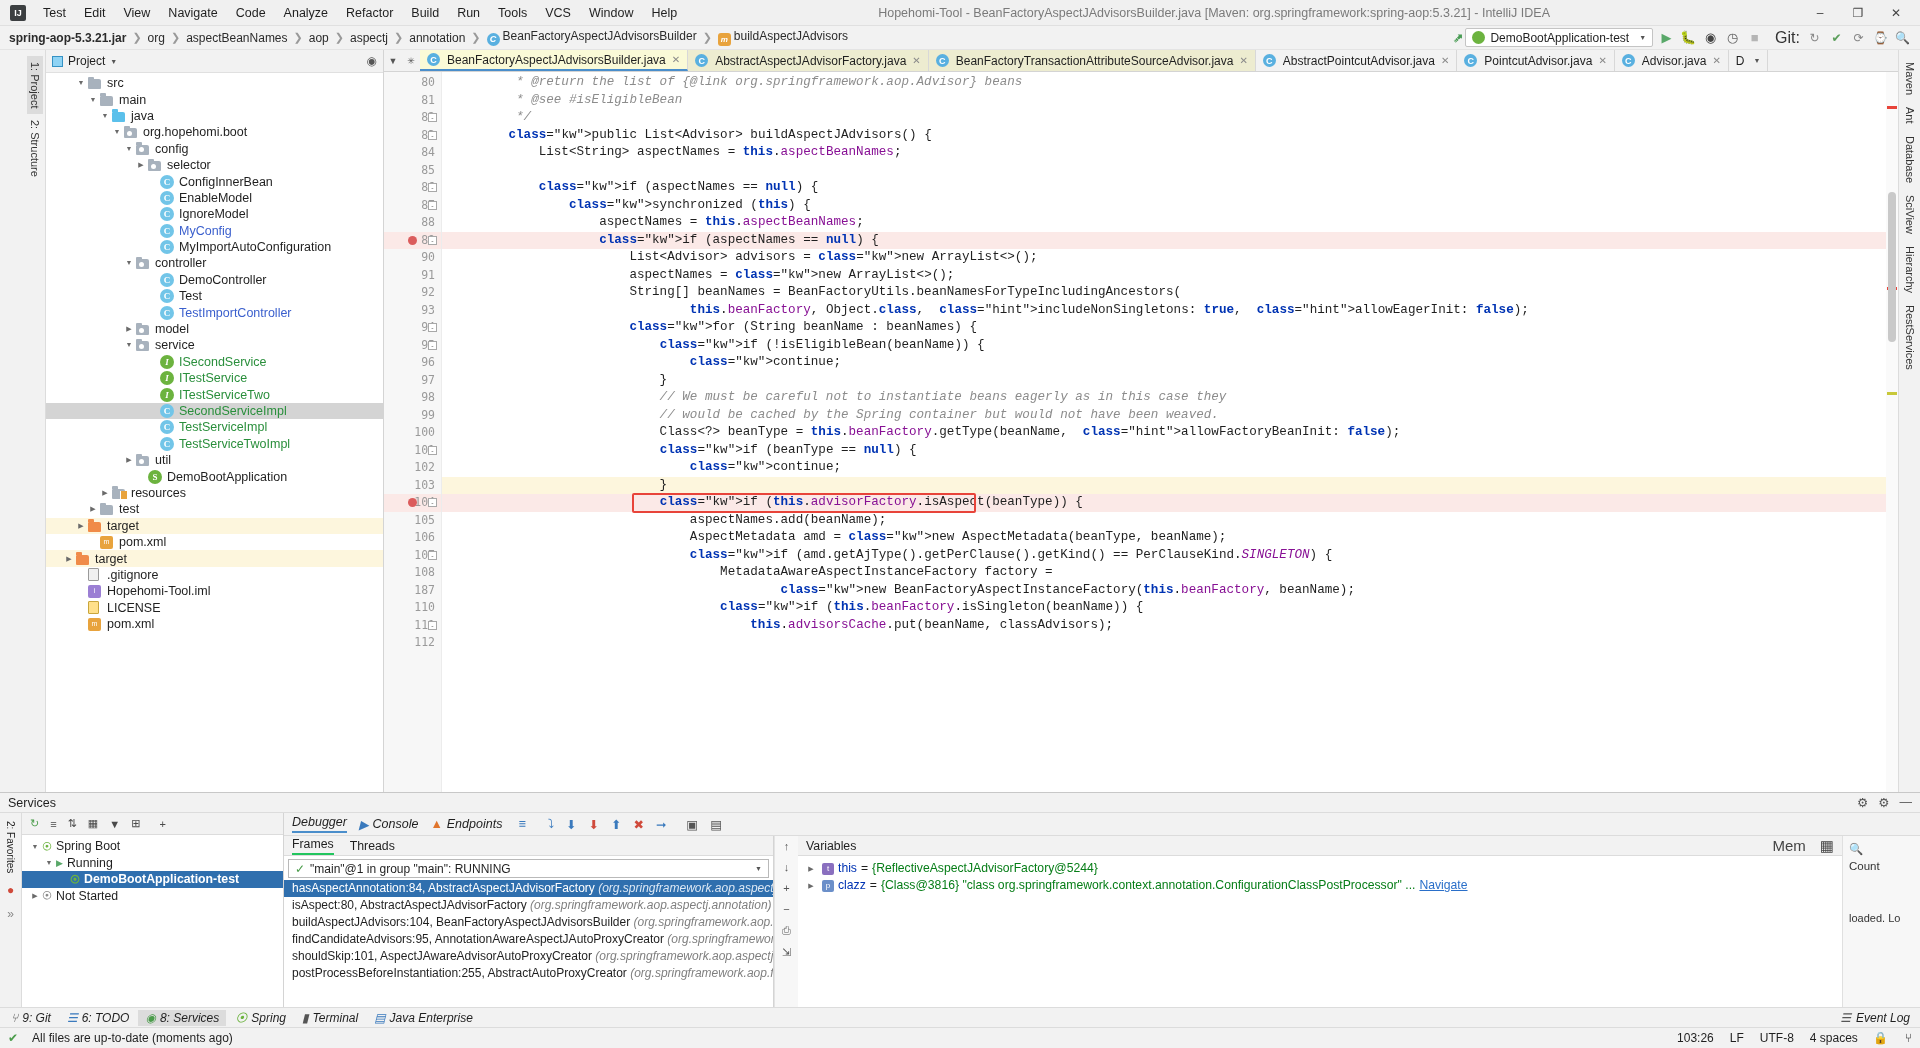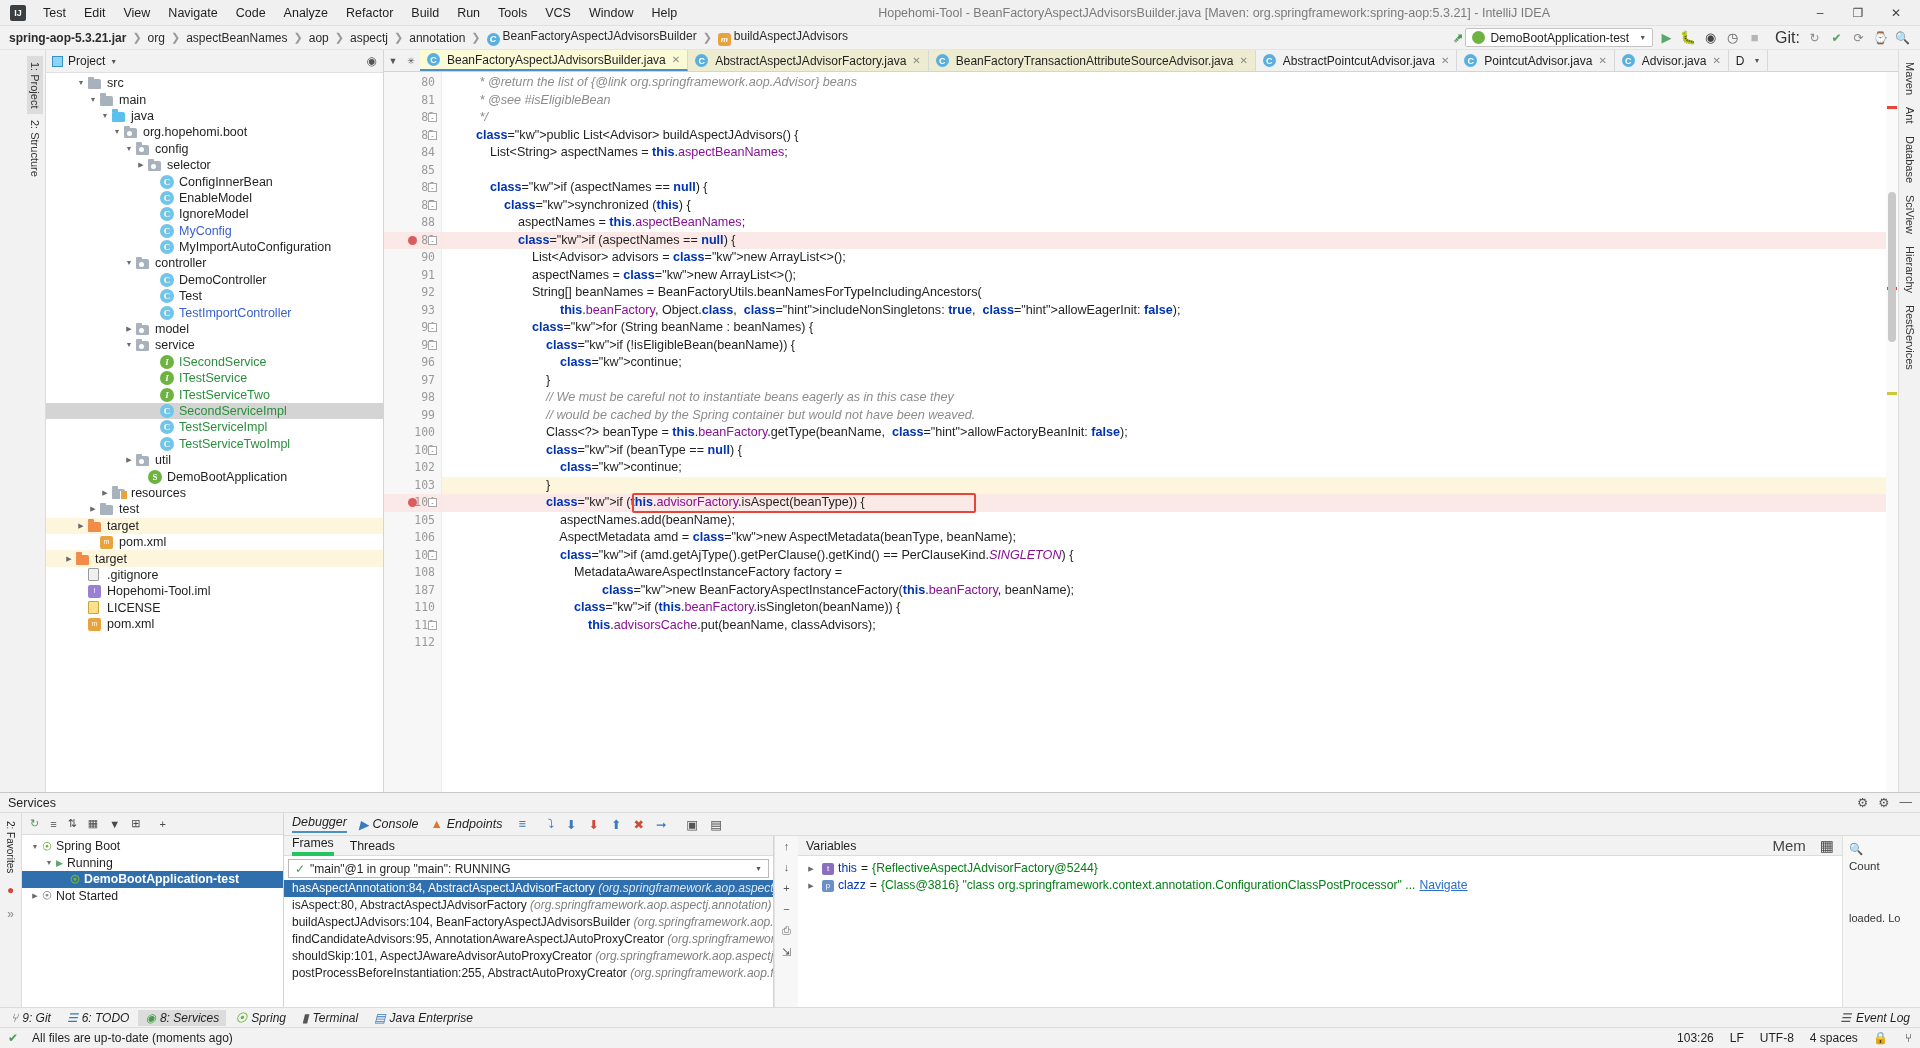--- a/index.html
+++ b/index.html
@@ -113,21 +113,21 @@
   .gutter { width:58px; background:#f7f7f7; flex:none; border-right:1px solid #ececec;
     padding-top:2px; position:relative;}
   .gl { height:17.5px; line-height:17.5px; text-align:right; padding-right:6px;
     font-family:"DejaVu Sans Mono", monospace; font-size:11.5px; color:#9a9a9a;}
   .gl.hl { background:#fbe9e7; }
   .bp { position:absolute; left:24px; width:9px; height:9px; border-radius:50%;
      background:#db5c5c; }
   .foldmark { position:absolute; left:44px; width:9px;height:9px; border:1px solid #a8a8a8;
      background:#fff; font-size:7px; line-height:7px; text-align:center; color:#666;}
   .code { flex:1; position:relative; padding-top:2px; overflow:hidden;
-    font-family:Liberation Sans, sans-serif; font-size:12.6px; }
+    font-family:Liberation Mono, monospace; font-size:12.6px; }
   .cl { height:17.5px; line-height:17.5px; white-space:pre; padding-left:6px; }
   .cl.hl { background:#fbe9e7; }
   .cl.hl2 { background:#fdf6dd; }
   .kw { color:#0033b3; font-weight:bold;}
   .fld { color:#871094; }
   .cmt { color:#8c8c8c; font-style:italic; }
   .stat { color:#871094; font-style:italic;}
   .cursorbox { position:absolute; border:2px solid #e8443a; border-radius:2px;
     pointer-events:none; }
   .scrollcol { width:12px; background:#fafafa; flex:none; position:relative;}
@@ -153,21 +153,21 @@
   .dbg { flex:1; display:flex; flex-direction:column; min-width:0;}
   .dbg-tabs { height:23px; display:flex; align-items:center; gap:12px; padding:0 8px;
     background:#f2f2f2; border-bottom:1px solid #dcdcdc; font-size:12.5px; flex:none;}
   .dbg-tabs .dt { display:flex; align-items:center; gap:4px; }
   .dbg-tabs .dt.active { border-bottom:2px solid #4a8ecb; padding-bottom:2px;}
   .dbg-body { flex:1; display:flex; min-height:0;}
   .frames { width:490px; display:flex; flex-direction:column; border-right:1px solid #d4d4d4;
     background:#fff; flex:none;}
   .frames-head { height:20px; display:flex; align-items:center; gap:16px; padding:0 8px;
     background:#f2f2f2; border-bottom:1px solid #dcdcdc; font-size:12.3px; flex:none;}
-  .frames-head .fh.active { border-bottom:4px solid #22c55e; padding-bottom:2px;}
+  .frames-head .fh.active { border-bottom:2px solid #22c55e; padding-bottom:2px;}
   .thread-sel { height:19px; margin:3px 4px 2px 4px; border:1px solid #b9b9b9; background:#fff;
     display:flex; align-items:center; padding:0 6px; font-size:12px; gap:5px;}
   .frame-list { flex:1; overflow:hidden; font-size:12px;}
   .frame-row { height:17px; line-height:17px; padding-left:8px; white-space:nowrap;
     overflow:hidden; }
   .frame-row.sel { background:#2f6fae; color:#fff; }
   .frame-row .pkg { color:#7f7f7f; font-style:italic; }
   .frame-row.sel .pkg { color:#dce8f5; }
   .fr-side { width:24px; background:#f7f7f7; border-left:1px solid #e3e3e3;
     display:flex; flex-direction:column; align-items:center; gap:9px; padding-top:4px;

